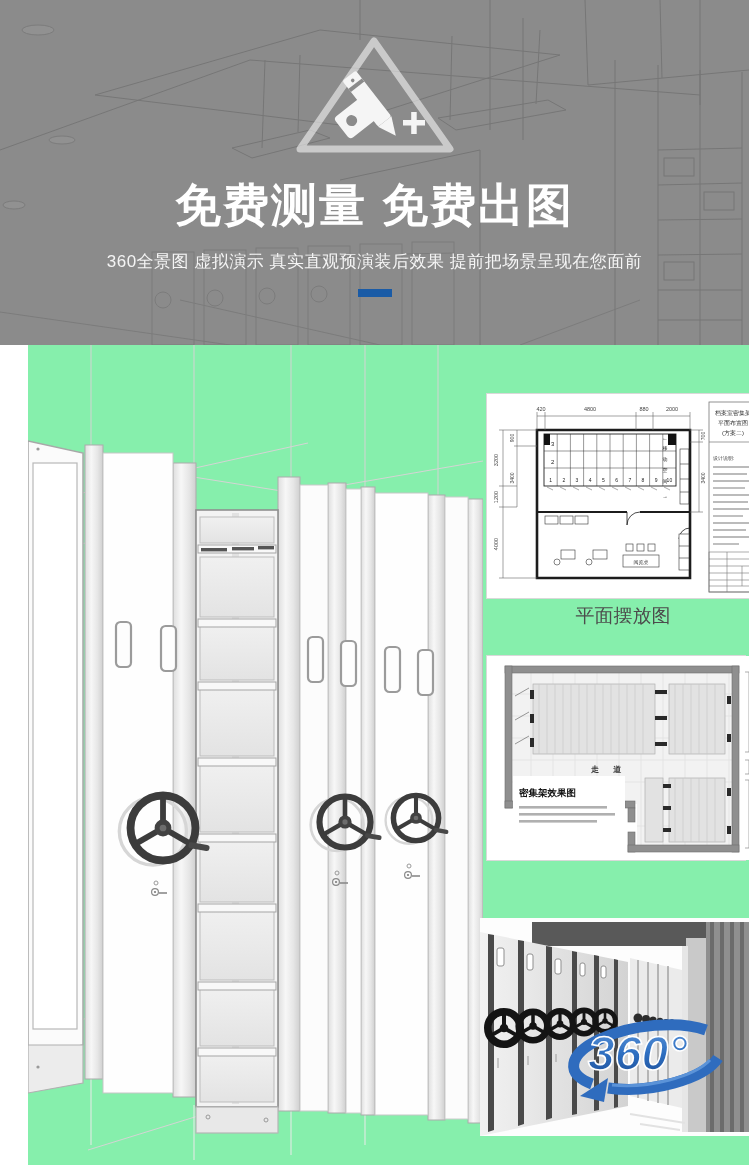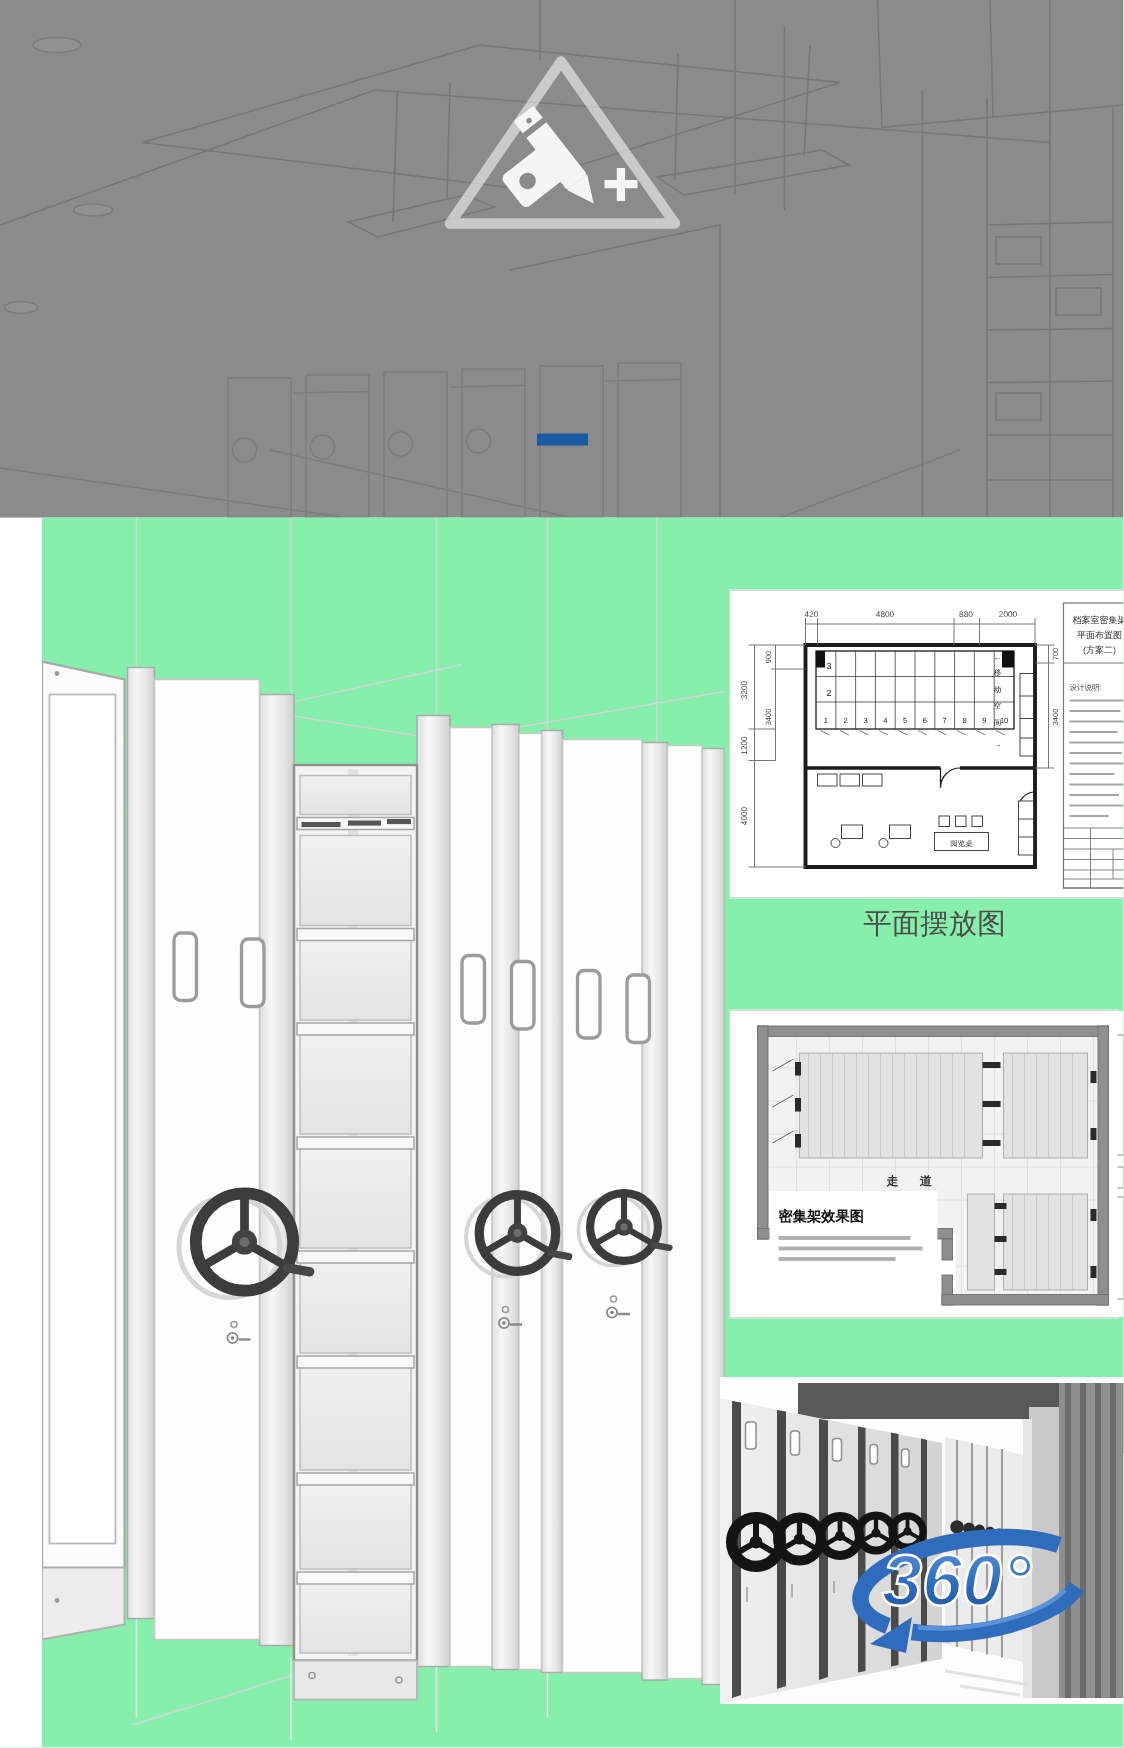--- a/index.html
+++ b/index.html
@@ -16,21 +16,21 @@
     color:#f5f5f5;font-size:17px;font-weight:normal;letter-spacing:0.5px;}
   .accent-bar{position:absolute;left:358px;top:289px;width:34px;height:8px;background:#1a5ba6;}
 
   
   .main{position:absolute;left:0;top:345px;width:749px;height:820px;background:#86efac;margin-left:28px;}
   .sketch{position:absolute;left:0;top:0;}
 
   .figure{position:absolute;background:#ffffff;}
   .figure.bordered{border:1px solid #d9d9d9;box-sizing:border-box;}
   .fig-plan{left:458px;top:48px;width:280px;height:206px;}
-  .fig-scene{left:458px;top:328px;width:260px;height:206px;}
+  .fig-scene{left:458px;top:310px;width:260px;height:206px;}
   .fig-pano{left:452px;top:573px;width:286px;height:218px;}
   .caption{position:absolute;left:452px;width:286px;text-align:center;color:#4c4c4c;font-size:19px;}
   .cap-plan{top:258px;}
   .cap-scene{top:524px;}
   .cap-pano{top:794px;}
 
   svg{display:block;}
   text{font-family:"Liberation Sans","DejaVu Sans",sans-serif;}
 </style>
 </head>
@@ -116,20 +116,22 @@
           <rect x="72" y="44" width="17" height="4" fill="#8b8b8b"></rect>
           <polygon points="72,92 89,92 80.5,110"></polygon>
           <circle cx="80.5" cy="40" r="1.8" fill="#8b8b8b"></circle>
         </g>
 
         <rect x="111" y="86" width="22" height="5.5"></rect>
         <rect x="119.2" y="78" width="5.5" height="22"></rect>
       </g>
     </svg>
 
+    <h1 class="banner-heading">免费测量 免费出图</h1>
+    <p class="banner-sub">360全景图 虚拟演示 真实直观预演装后效果 提前把场景呈现在您面前</p>
     <div class="accent-bar"></div>
   </div>
 
   <div class="main">
 
     <svg class="sketch" width="455" height="820" viewBox="0 0 455 820">
       <defs>
         <linearGradient id="pill" x1="0" y1="0" x2="1" y2="0">
           <stop offset="0" stop-color="#dedede"></stop>
             <stop offset="0.35" stop-color="#f7f7f7"></stop>

